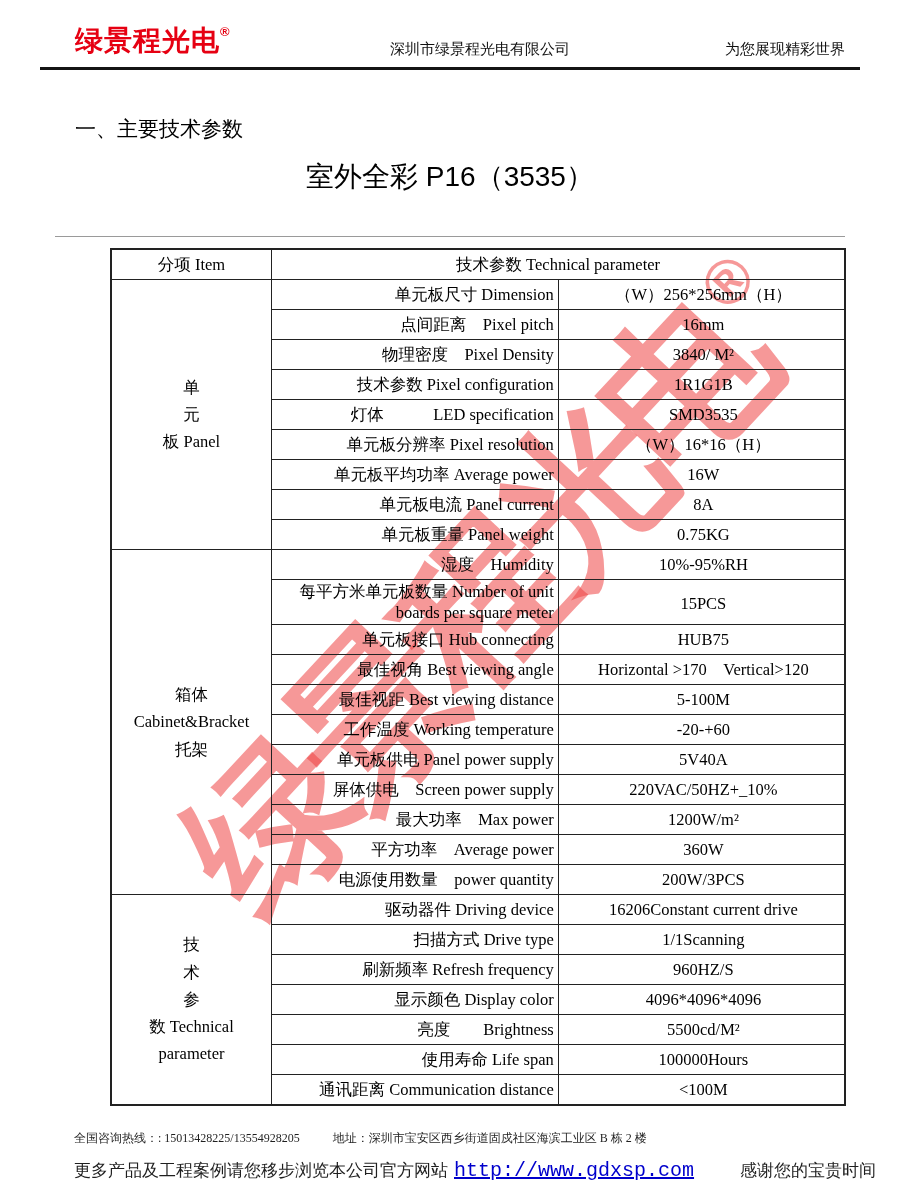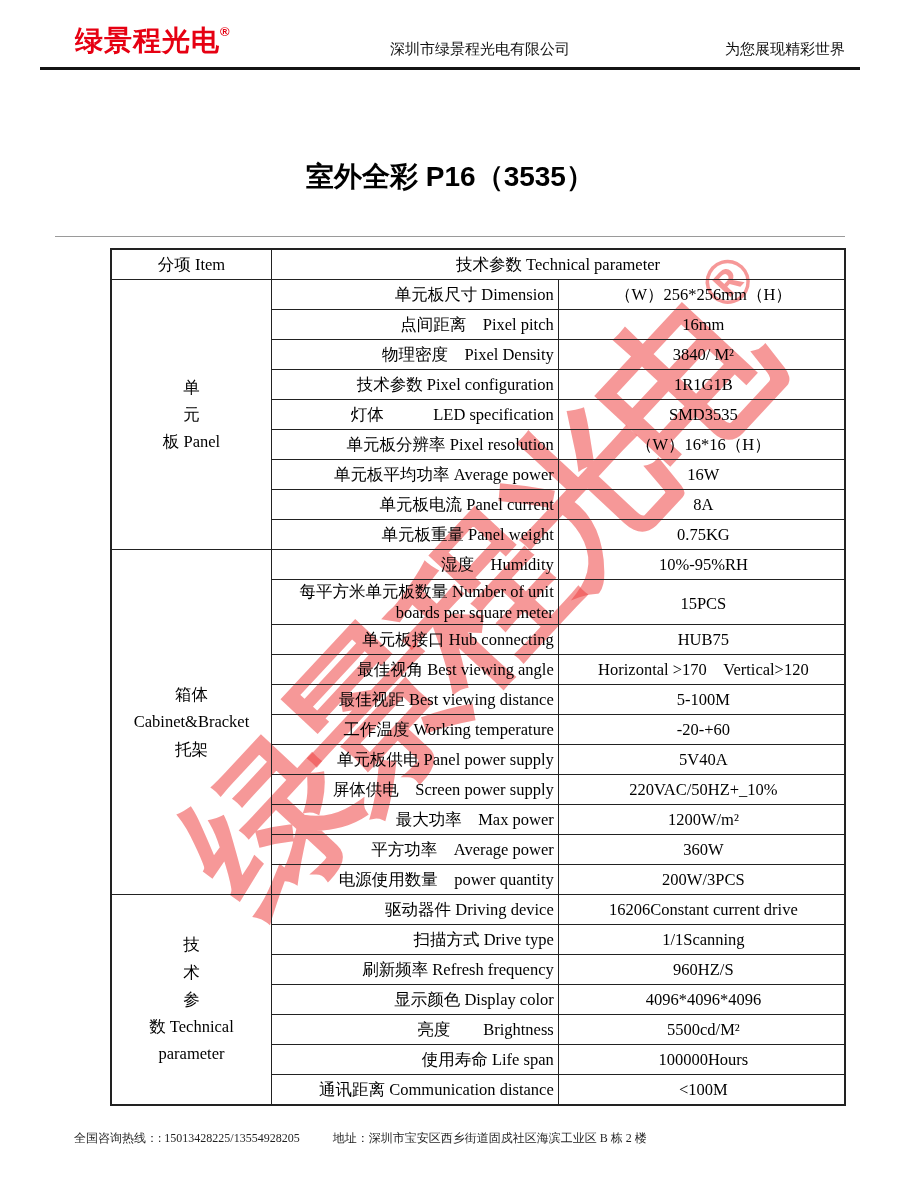--- a/index.html
+++ b/index.html
@@ -15,21 +15,21 @@
     font-weight:bold; font-size:28px; color:#e60012; letter-spacing:1px;
   }
   .logo sup { font-size:13px; position:relative; top:-4px; }
   .company-name { position:absolute; left:390px; top:40px; font-size:15px; color:#111; }
   .slogan { position:absolute; right:55px; top:40px; font-size:15px; color:#111; }
   .rule-top { position:absolute; left:40px; top:67px; width:820px; height:3px; background:#141414; }
   
   .section-heading { position:absolute; left:75px; top:115px; font-size:21px; color:#000; }
   .title-cn {
     position:absolute; left:0; top:158px; width:100%; text-align:center;
-    font-family:"Liberation Sans","DejaVu Sans",sans-serif; font-weight:bold; font-size:28px;
+    font-family:"Liberation Sans","DejaVu Sans",sans-serif; font-weight:normal; font-size:28px;
   }
   .title-en {
     position:absolute; left:0; top:199px; width:100%; text-align:center;
     font-family:"Liberation Sans","DejaVu Sans",sans-serif; font-weight:bold; font-size:30px;
   }
   .rule-title { position:absolute; left:55px; top:236px; width:790px; height:1px; background:#9a9a9a; }
   
   .watermark {
     position:absolute; left:190px; top:773px; height:170px; line-height:170px;
     transform:rotate(-47deg); transform-origin:0 50%;
@@ -67,20 +67,21 @@
 
 <div class="page">
 
   <div class="watermark"><span>绿景程光电</span><span class="wm-reg">®</span></div>
 
   <div class="logo"><span>绿景程光电</span><sup class="logo-reg">®</sup></div>
   <div class="company-name">深圳市绿景程光电有限公司</div>
   <div class="slogan">为您展现精彩世界</div>
   <div class="rule-top"></div>
 
+  <div class="section-heading">一、主要技术参数</div>
   <div class="title-cn">室外全彩 P16（3535）</div>
   <div class="rule-title"></div>
 
   <div class="spec-table-wrap">
   <table class="spec">
     <tbody>
           <tr>
       <th class="h-item">分项 Item</th>
       <th class="h-param" colspan="2">技术参数 Technical parameter</th>
     </tr>
@@ -214,14 +215,17 @@
           </tr>
   </tbody>
       </table>
   </div>
 
   <div class="footer-line1">
     <span>全国咨询热线：:</span>
     <span>15013428225/13554928205</span>
     <span class="addr-gap">地址：</span><span>深圳市宝安区西乡街道固戍社区海滨工业区 B 栋 2 楼</span>
   </div>
+  <div class="footer-line2">
+    <span>更多产品及工程案例请您移步浏览本公司官方网站</span><a href="#" class="site-link">http://www.gdxsp.com</a><span class="thanks">感谢您的宝贵时间</span>
+  </div>
 
 </div>
 
 </body></html>

